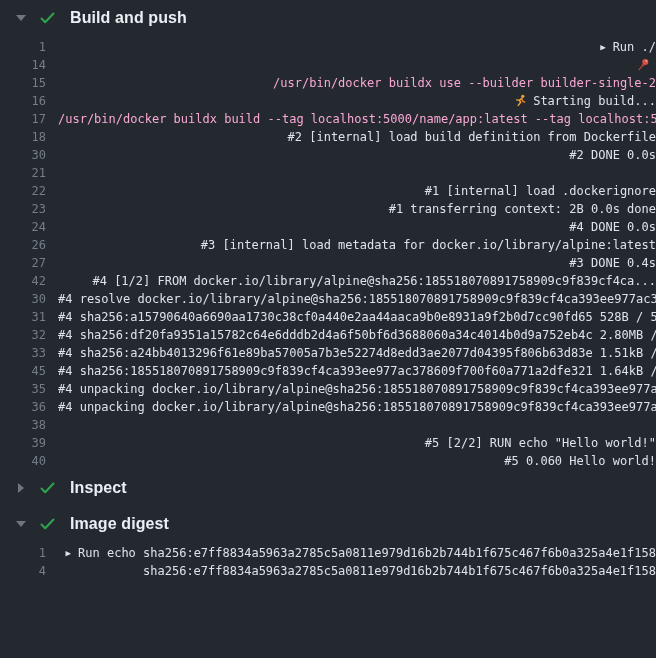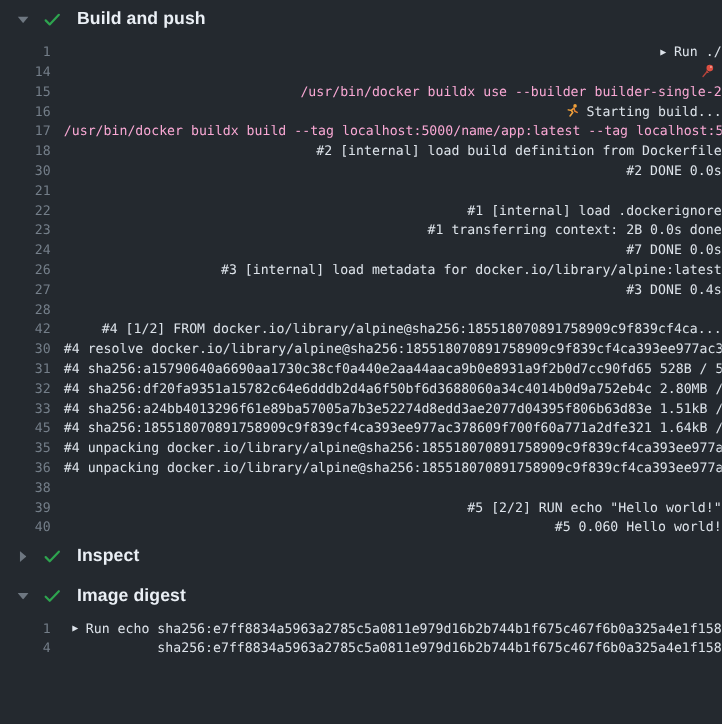--- a/index.html
+++ b/index.html
@@ -79,24 +79,23 @@
                 <path d="M9.6 5.4 L6.6 7.8 L8.2 10.2 L5.2 14" stroke="#f0a13c" stroke-width="1.8" fill="none" stroke-linecap="round" stroke-linejoin="round"></path>
                 <path d="M9.6 5.6 L10.6 8.8 L13.2 10" stroke="#e8832f" stroke-width="1.7" fill="none" stroke-linecap="round"></path>
                 <path d="M6.8 7.9 L3.2 7.2" stroke="#f0a13c" stroke-width="1.6" stroke-linecap="round"></path>
               </svg></span><span>Starting build...</span></span></div>
         <div class="log-line"><span class="ln">17</span><span class="lt command"><span>/usr/bin/docker buildx build --tag localhost:5000/name/app:latest --tag localhost:500</span></span></div>
         <div class="log-line"><span class="ln">18</span><span class="lt"><span>#2 [internal] load build definition from Dockerfile</span></span></div>
         <div class="log-line"><span class="ln">30</span><span class="lt"><span>#2 DONE 0.0s</span></span></div>
         <div class="log-line"><span class="ln">21</span><span class="lt"><span></span></span></div>
         <div class="log-line"><span class="ln">22</span><span class="lt"><span>#1 [internal] load .dockerignore</span></span></div>
         <div class="log-line"><span class="ln">23</span><span class="lt"><span>#1 transferring context: 2B 0.0s done</span></span></div>
-        <div class="log-line"><span class="ln">24</span><span class="lt"><span>#7 DONE 0.0s</span></span></div>
+        <div class="log-line"><span class="ln">24</span><span class="lt"><span>#4 DONE 0.0s</span></span></div>
         <div class="log-line"><span class="ln">26</span><span class="lt"><span>#3 [internal] load metadata for docker.io/library/alpine:latest</span></span></div>
         <div class="log-line"><span class="ln">27</span><span class="lt"><span>#3 DONE 0.4s</span></span></div>
-        <div class="log-line"><span class="ln">28</span><span class="lt"><span></span></span></div>
         <div class="log-line"><span class="ln">42</span><span class="lt"><span>#4 [1/2] FROM docker.io/library/alpine@sha256:185518070891758909c9f839cf4ca...</span></span></div>
         <div class="log-line"><span class="ln">30</span><span class="lt"><span>#4 resolve docker.io/library/alpine@sha256:185518070891758909c9f839cf4ca393ee977ac37</span></span></div>
         <div class="log-line"><span class="ln">31</span><span class="lt"><span>#4 sha256:a15790640a6690aa1730c38cf0a440e2aa44aaca9b0e8931a9f2b0d7cc90fd65 528B / 52</span></span></div>
         <div class="log-line"><span class="ln">32</span><span class="lt"><span>#4 sha256:df20fa9351a15782c64e6dddb2d4a6f50bf6d3688060a34c4014b0d9a752eb4c 2.80MB / 2</span></span></div>
         <div class="log-line"><span class="ln">33</span><span class="lt"><span>#4 sha256:a24bb4013296f61e89ba57005a7b3e52274d8edd3ae2077d04395f806b63d83e 1.51kB / 1</span></span></div>
         <div class="log-line"><span class="ln">45</span><span class="lt"><span>#4 sha256:185518070891758909c9f839cf4ca393ee977ac378609f700f60a771a2dfe321 1.64kB / 1</span></span></div>
         <div class="log-line"><span class="ln">35</span><span class="lt"><span>#4 unpacking docker.io/library/alpine@sha256:185518070891758909c9f839cf4ca393ee977ac3</span></span></div>
         <div class="log-line"><span class="ln">36</span><span class="lt"><span>#4 unpacking docker.io/library/alpine@sha256:185518070891758909c9f839cf4ca393ee977ac3</span></span></div>
         <div class="log-line"><span class="ln">38</span><span class="lt"><span></span></span></div>
         <div class="log-line"><span class="ln">39</span><span class="lt"><span>#5 [2/2] RUN echo "Hello world!"</span></span></div>

